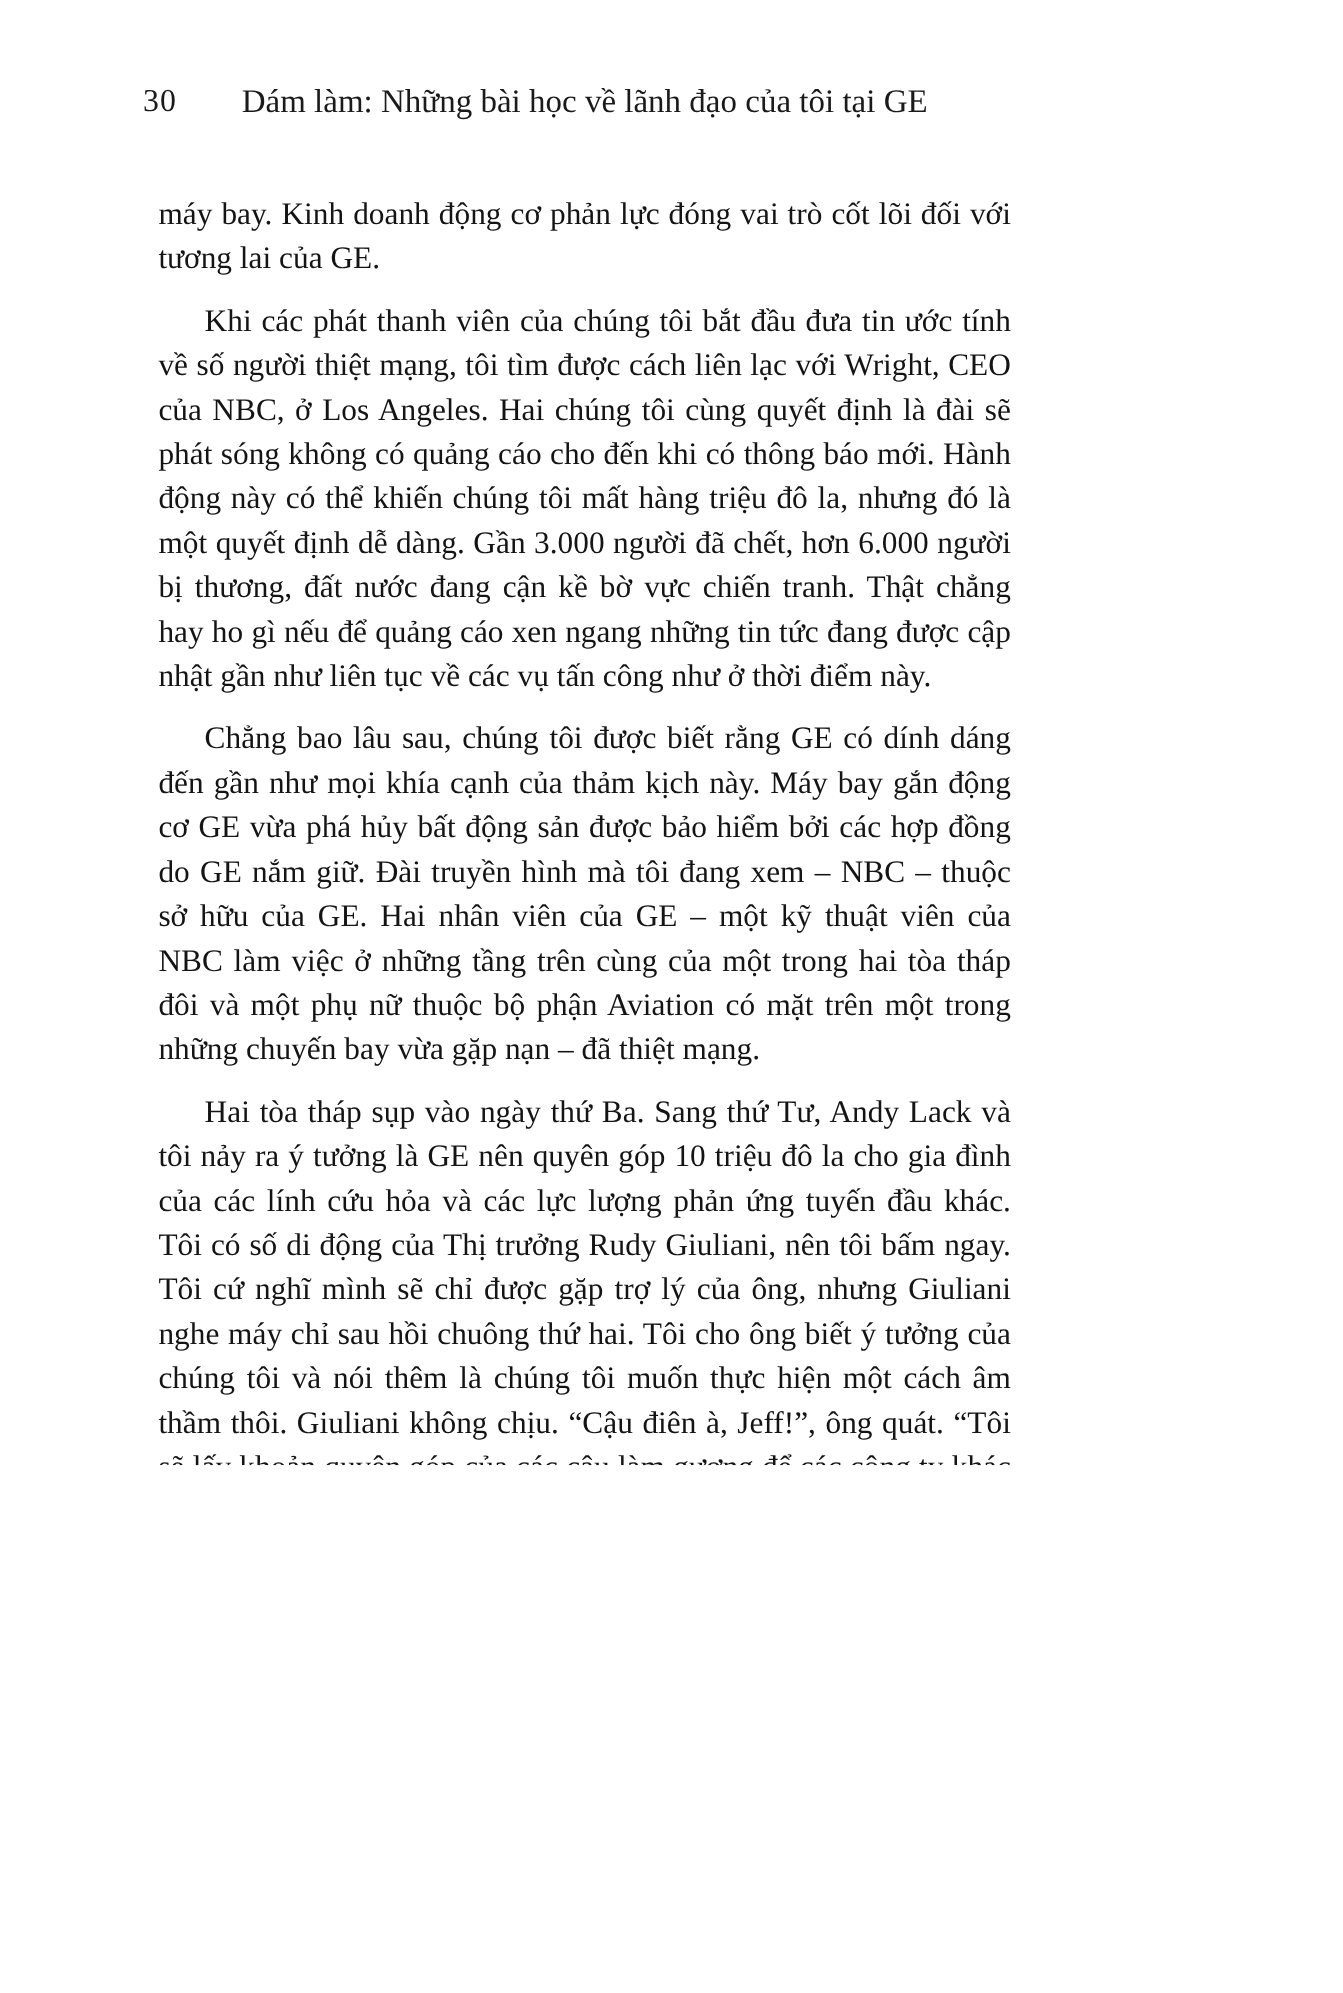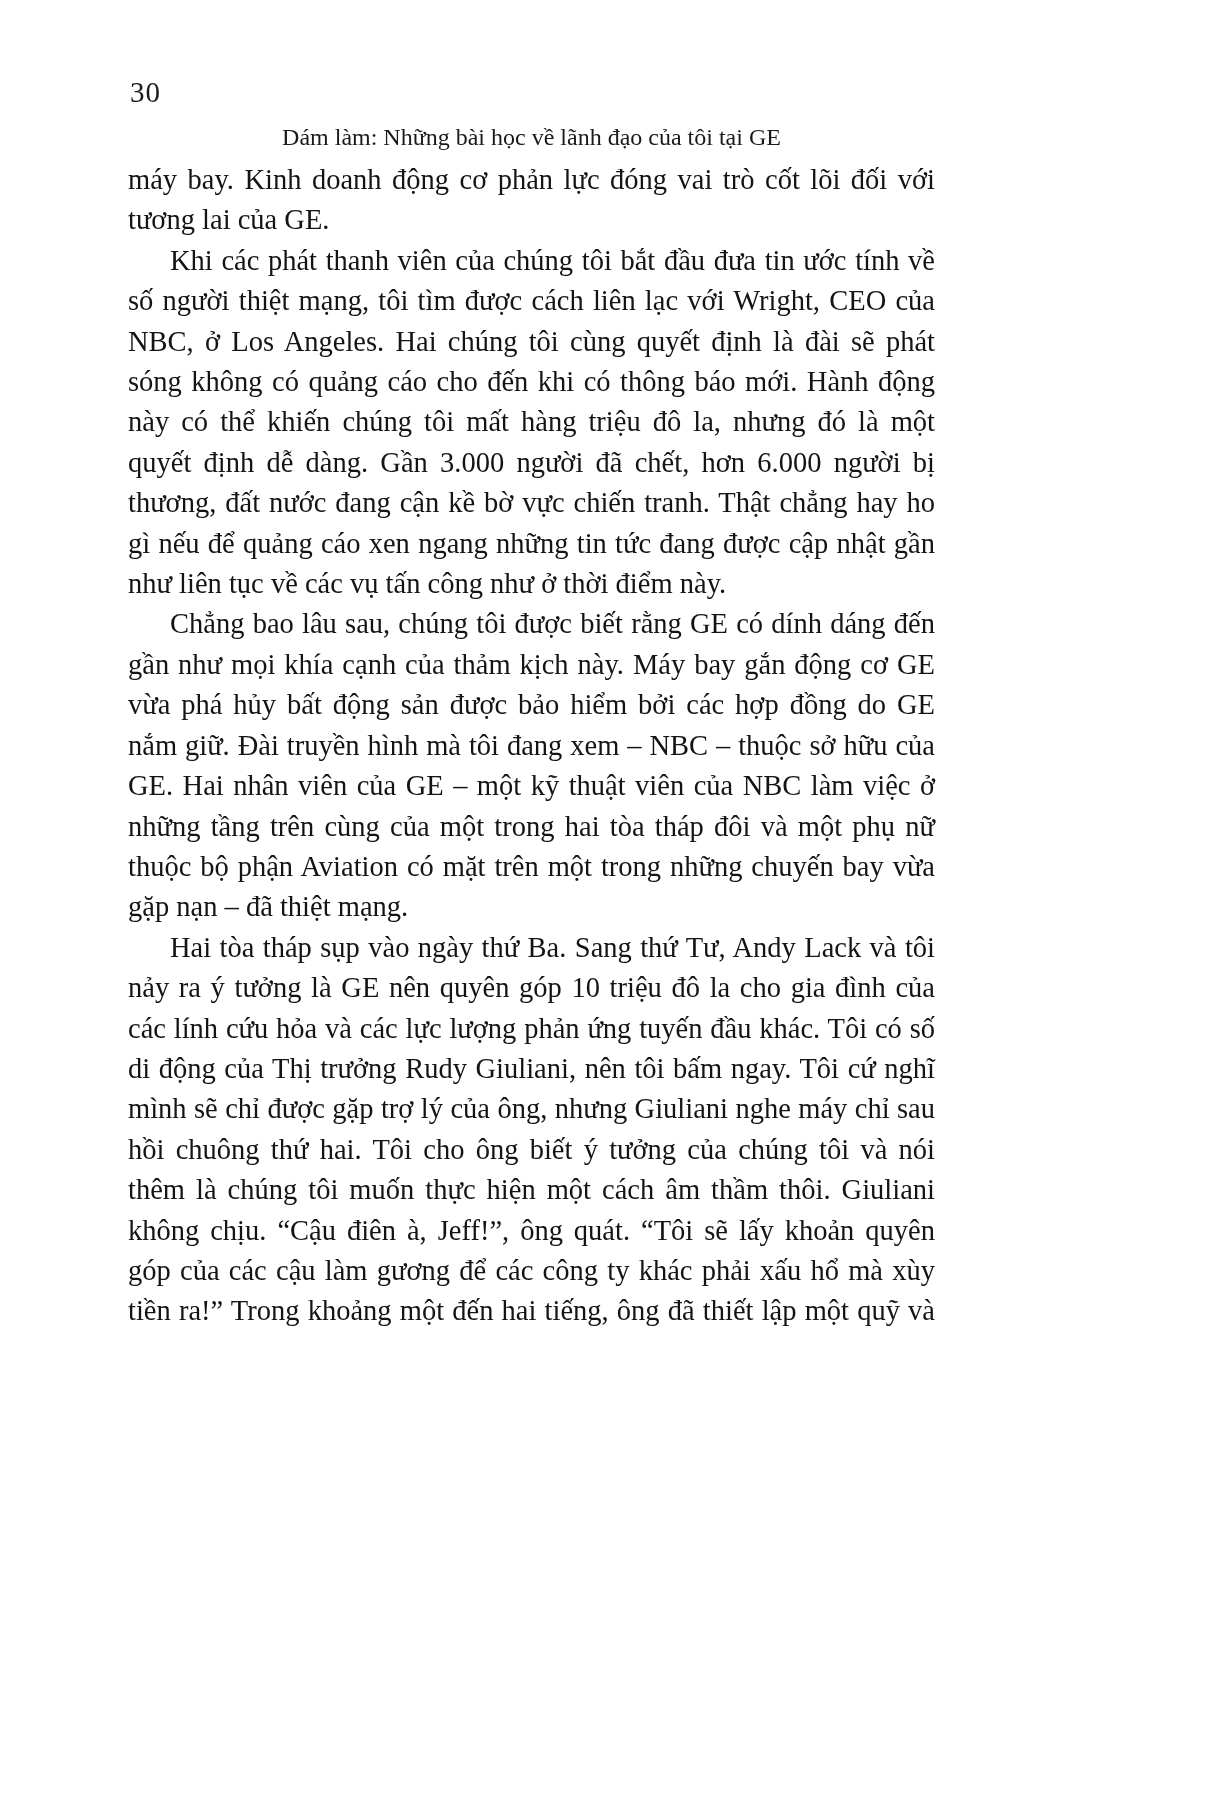--- a/index.html
+++ b/index.html
@@ -27,37 +27,36 @@
     position: absolute;
     left: 2px;
     top: 0;
     font-size: 29px;
     letter-spacing: 1px;
     color: #1a1a1a;
   }
   .running-title {
     display: block;
     text-align: center;
-    font-size: 24px;
+    font-size: 30px;
     color: #1a1a1a;
     white-space: nowrap;
-    margin-top: 48px;
   }
   .body-text {
     position: absolute;
     top: 160px;
     left: 128px;
     width: 807px;
     font-size: 28.5px;
     line-height: 40.4px;
     text-align: justify;
     color: #141414;
   }
   .body-text p {
-    margin: 0;
+    margin: 16px;
     padding: 0;
   }
   .body-text p.indent {
     text-indent: 42px;
   }
 </style>
 </head>
 <body>
 
 <div class="page">

